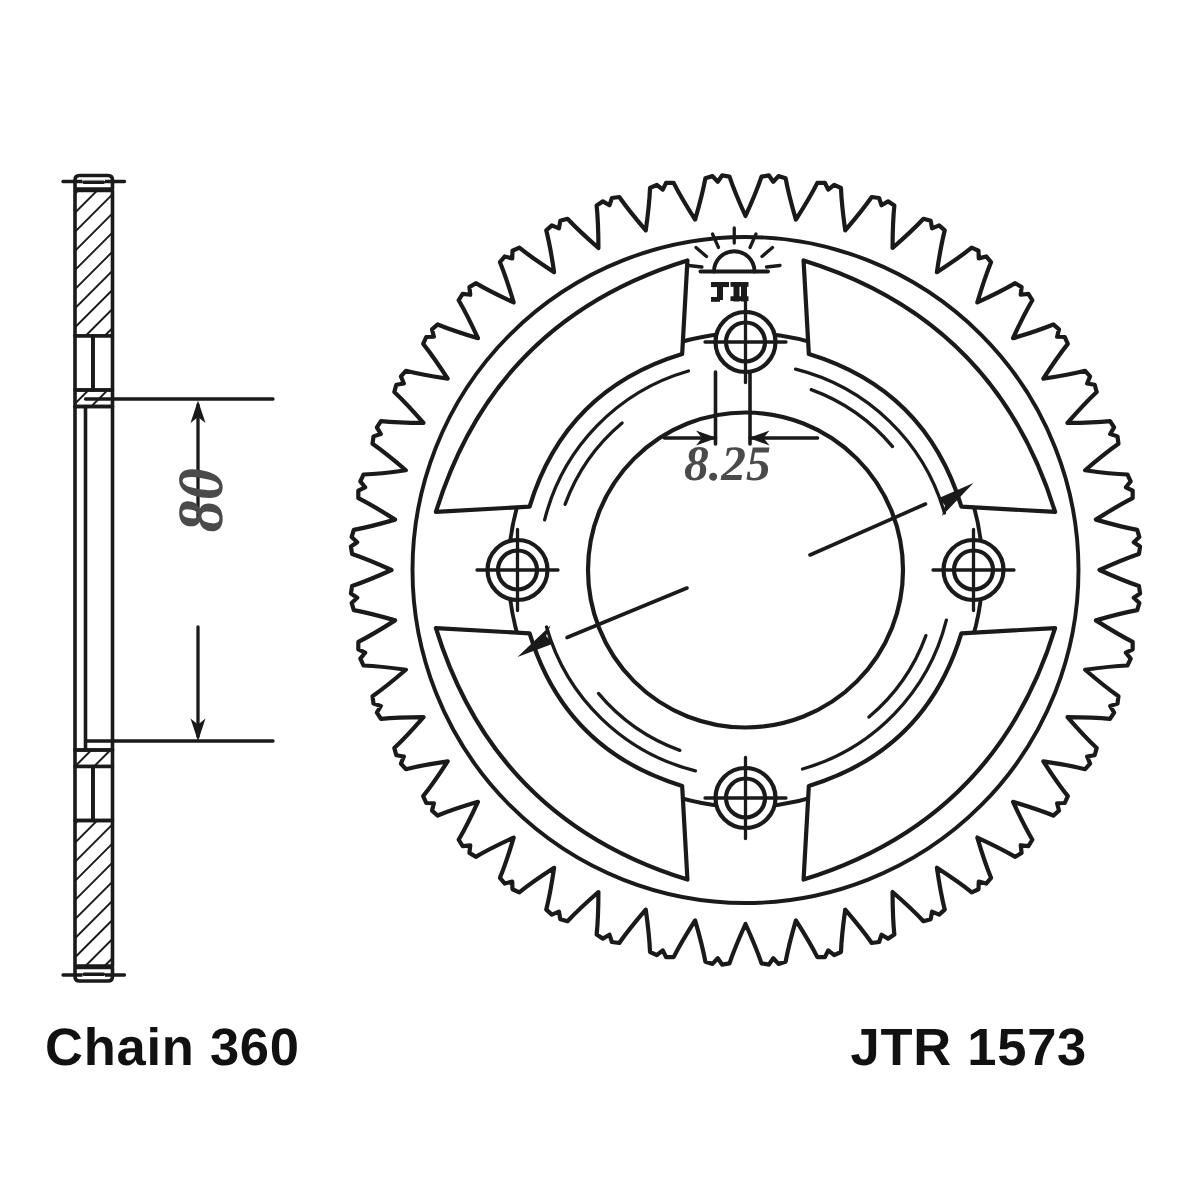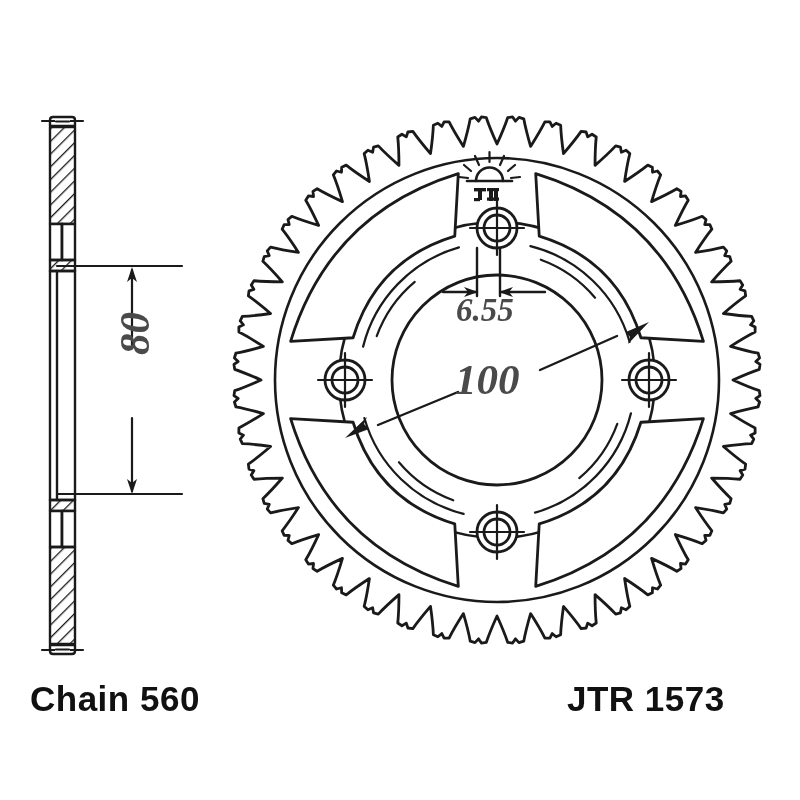--- a/index.html
+++ b/index.html
@@ -195,20 +195,19 @@
         <rect x="474" y="198" width="6" height="3.2"></rect>
         <rect x="489" y="188" width="4" height="13"></rect>
         <rect x="494" y="188" width="4" height="13"></rect>
         <rect x="487" y="188" width="12" height="3.2"></rect>
         <rect x="487" y="197.5" width="12" height="3.2"></rect>
       </g>
     </g>
 
   </svg>
 
-  <div class="dimtext" id="dim-100">100</div>
-  <div class="dimtext" id="dim-825">6.55</div>
+  <div class="dimtext" id="dim-825">8.25</div>
   <div class="dimtext" id="dim-80">80</div>
 
-  <div class="caption" id="caption-chain">Chain 560</div>
+  <div class="caption" id="caption-chain">Chain 360</div>
   <div class="caption" id="caption-part">JTR 1573</div>
 
 </div>
 
 </body></html>

